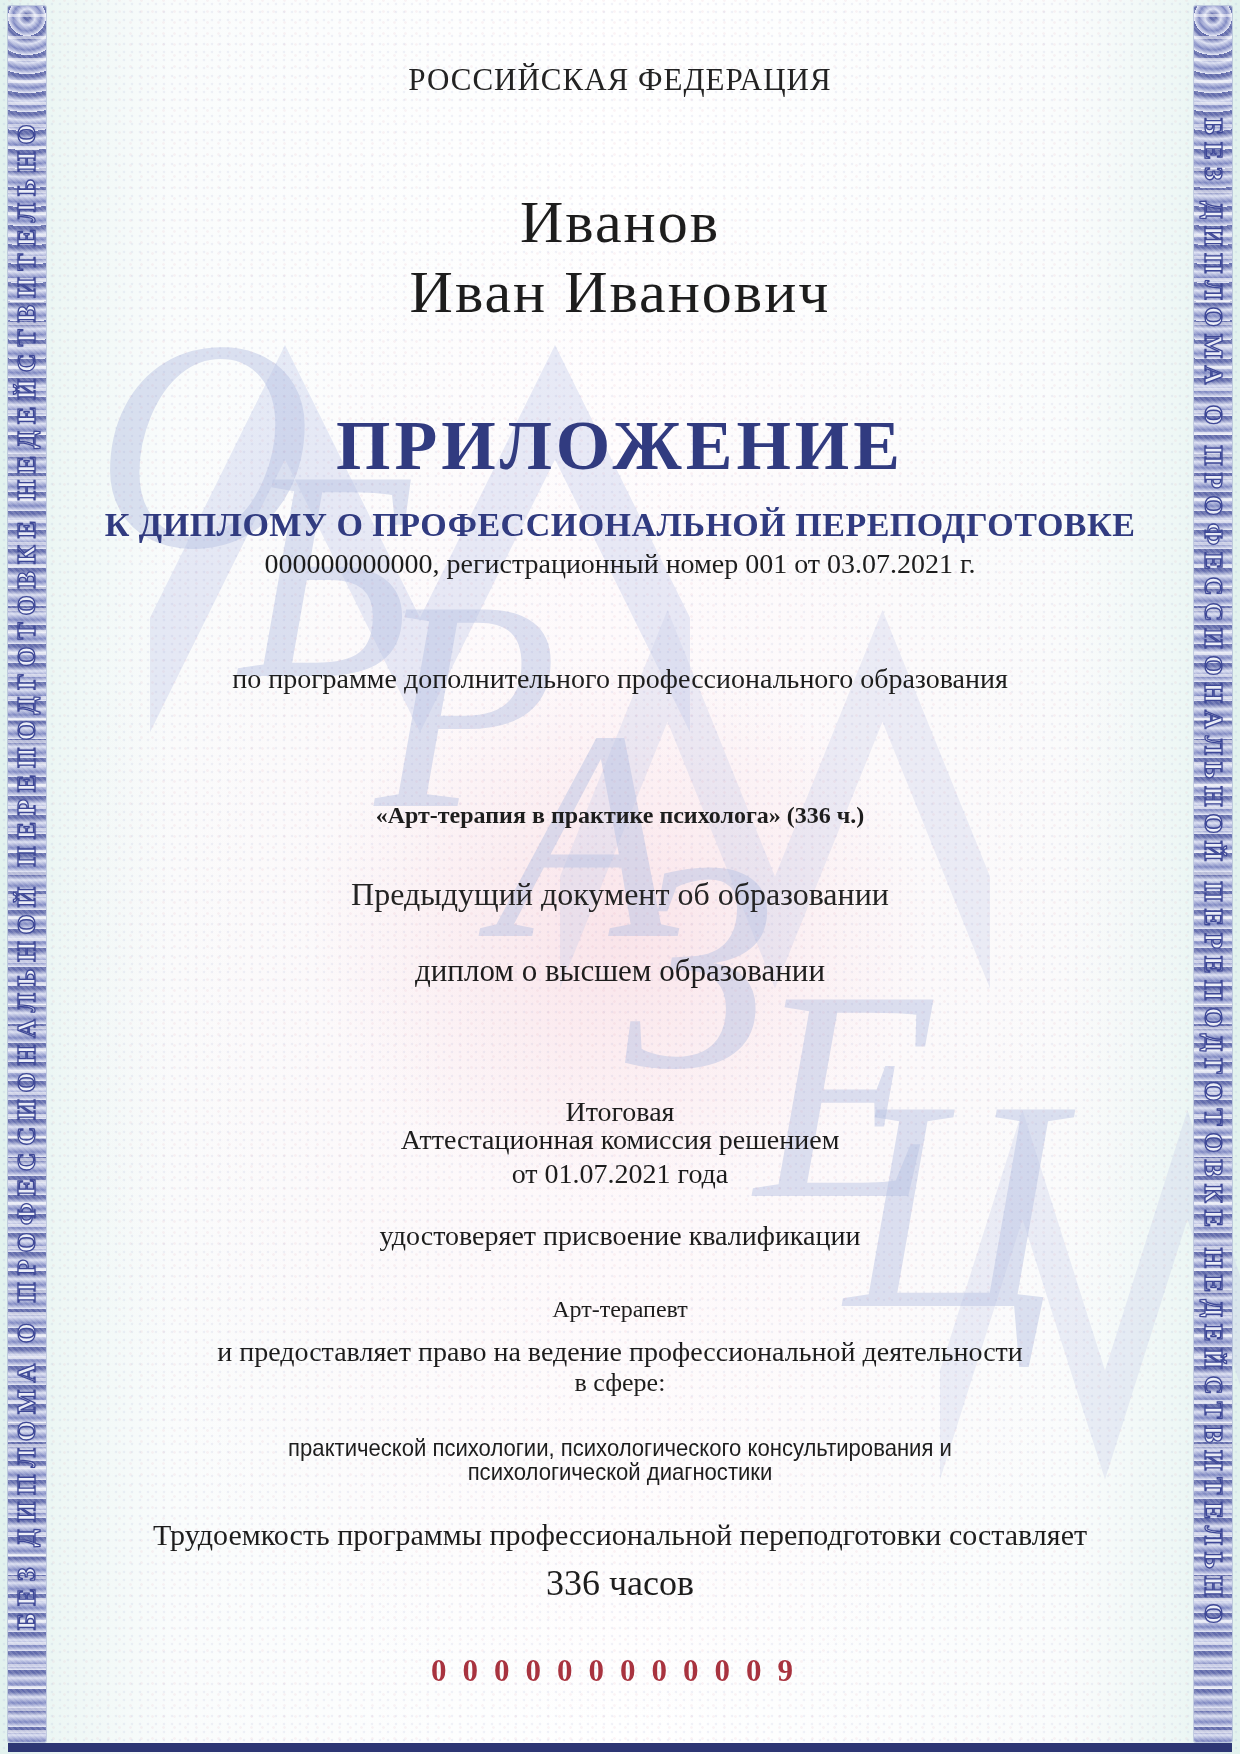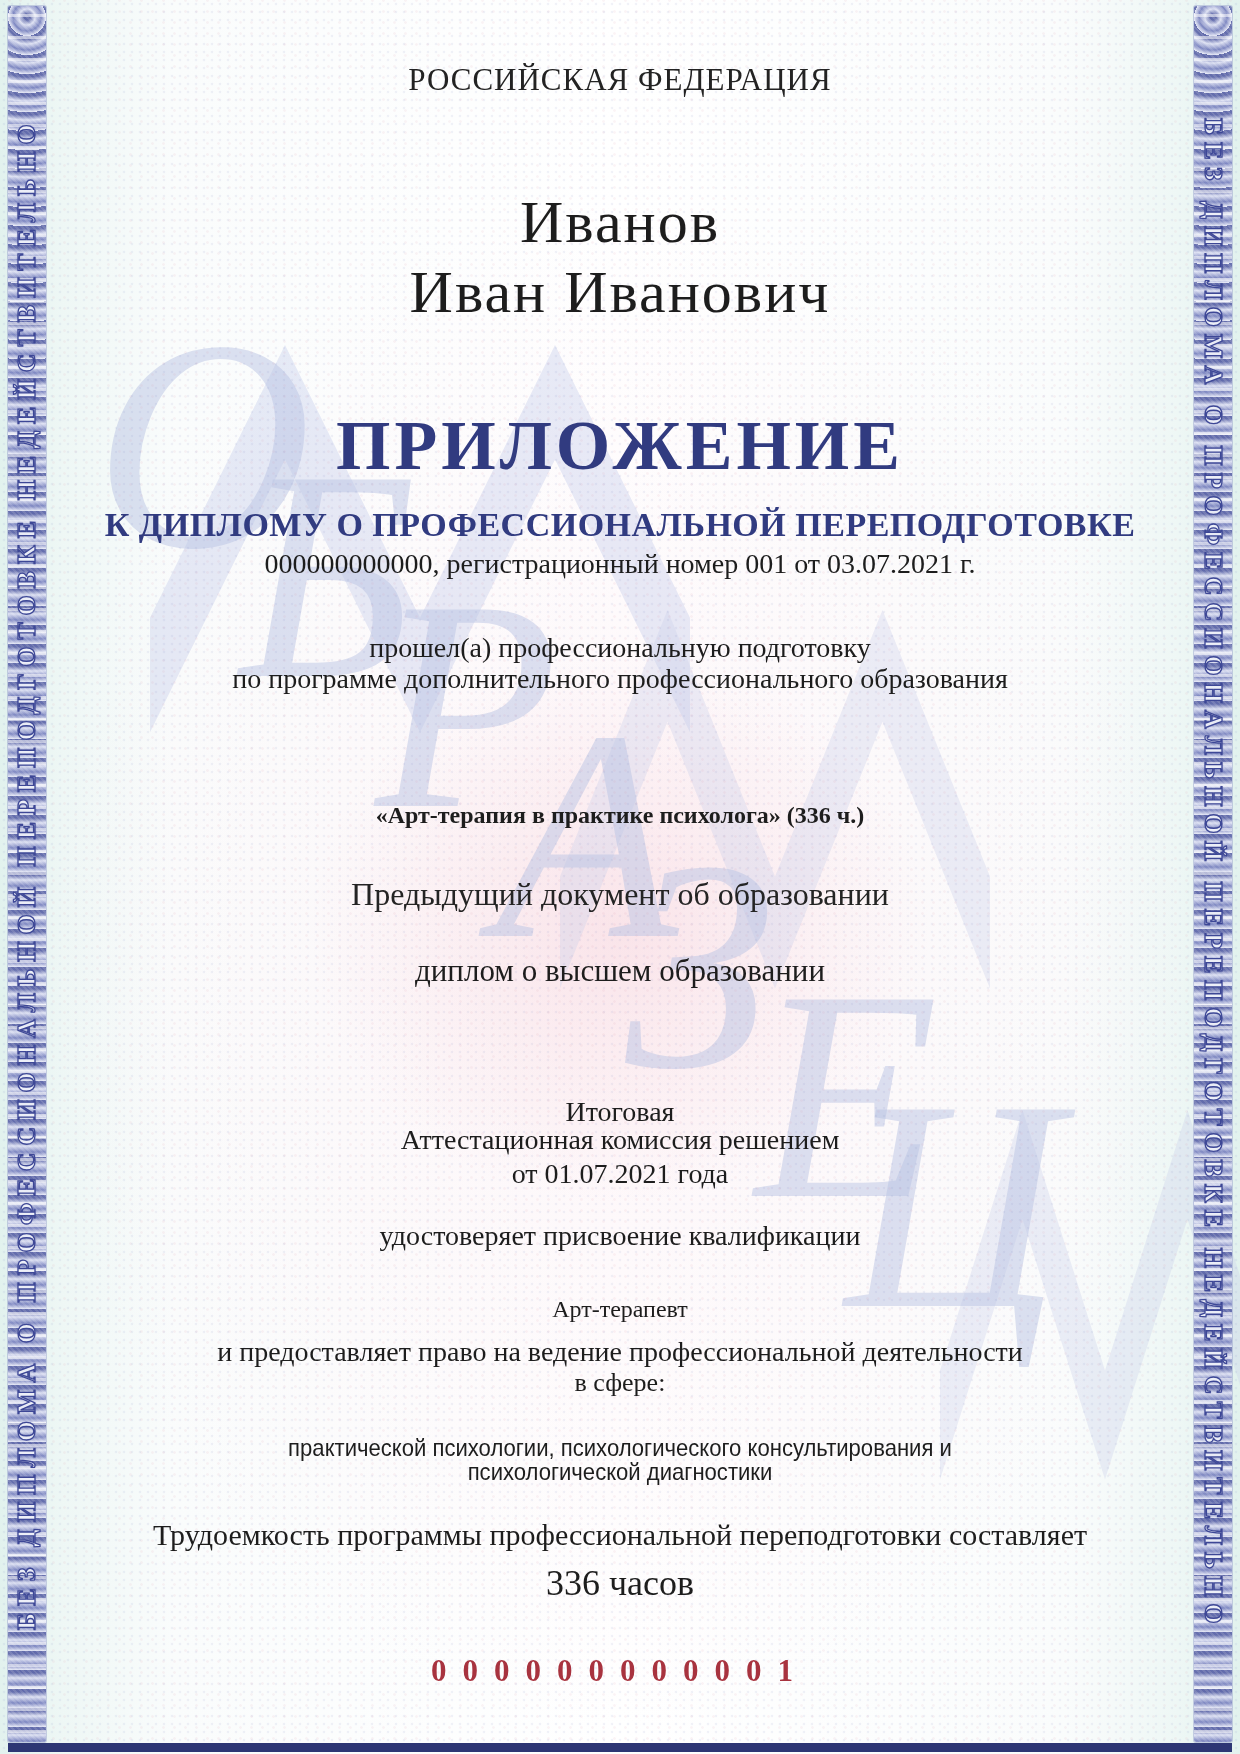--- a/index.html
+++ b/index.html
@@ -103,31 +103,30 @@
     <div class="strip-text">БЕЗ ДИПЛОМА О ПРОФЕССИОНАЛЬНОЙ ПЕРЕПОДГОТОВКЕ НЕДЕЙСТВИТЕЛЬНО</div>
   </div>
   <div class="bottom-edge"></div>
 
   <div class="line country">РОССИЙСКАЯ ФЕДЕРАЦИЯ</div>
   <div class="line name1">Иванов</div>
   <div class="line name2">Иван Иванович</div>
   <div class="line title">ПРИЛОЖЕНИЕ</div>
   <div class="line subtitle">К ДИПЛОМУ О ПРОФЕССИОНАЛЬНОЙ ПЕРЕПОДГОТОВКЕ</div>
   <div class="line numline">000000000000, регистрационный номер 001 от 03.07.2021 г.</div>
-  <div class="line train1">прошел(а) профессиональную подготовку</div>
   <div class="line train2">по программе дополнительного профессионального образования</div>
   <div class="line program">«Арт-терапия в практике психолога» (336 ч.)</div>
   <div class="line prevlab">Предыдущий документ об образовании</div>
   <div class="line prevval">диплом о высшем образовании</div>
   <div class="line comm1">Итоговая</div>
   <div class="line comm2">Аттестационная комиссия решением</div>
   <div class="line comm3">от 01.07.2021 года</div>
   <div class="line qualintro">удостоверяет присвоение квалификации</div>
   <div class="line qualname">Арт-терапевт</div>
   <div class="line rights1">и предоставляет право на ведение профессиональной деятельности</div>
   <div class="line rights2">в сфере:</div>
   <div class="line sphere1">практической психологии, психологического консультирования и</div>
   <div class="line sphere2">психологической диагностики</div>
   <div class="line workload">Трудоемкость программы профессиональной переподготовки составляет</div>
   <div class="line hours">336 часов</div>
-  <div class="line formnum">000000000001</div>
+  <div class="line formnum">000000000009</div>
 
 </div>
 
 </body></html>

